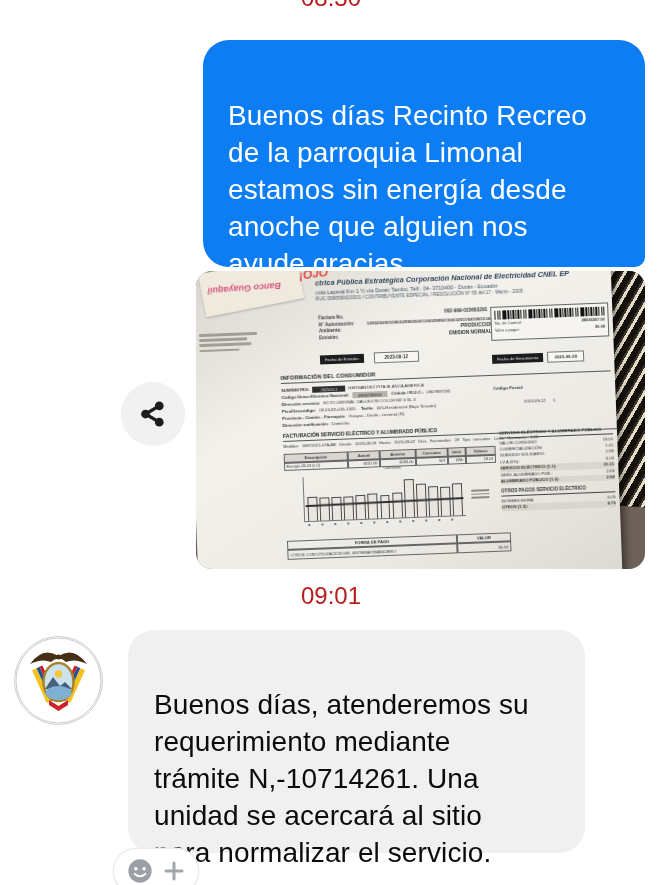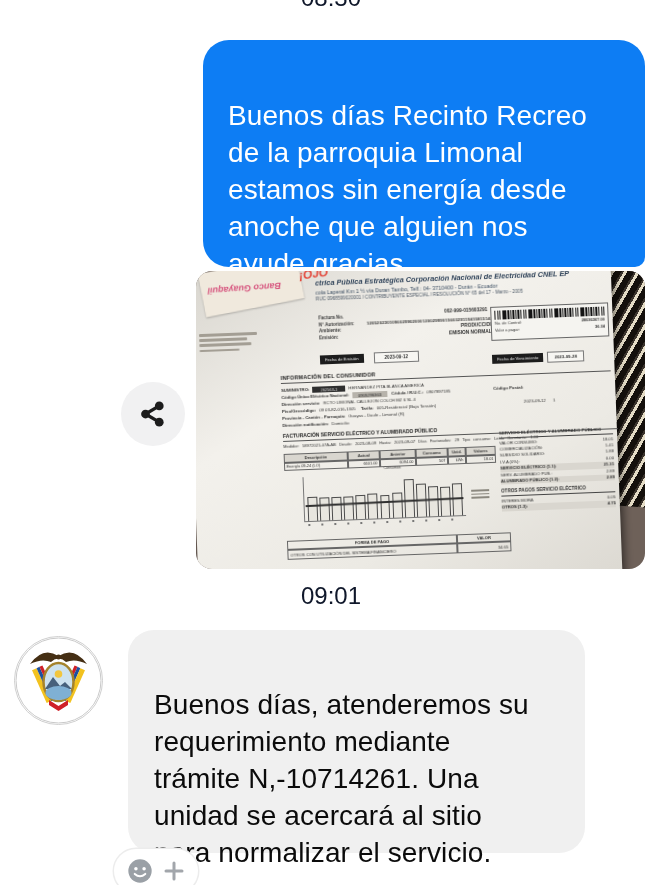--- a/index.html
+++ b/index.html
@@ -1,18 +1,18 @@
 <!DOCTYPE html>
 <html><head>
 <meta charset="utf-8">
 <style>
   body{margin:0}
   .screen{position:relative;width:662px;height:885px;background:#fff;overflow:hidden;
           font-family:"Liberation Sans",sans-serif}
-  .ts{position:absolute;width:100%;text-align:center;color:#0f172a;font-size:24px}
+  .ts{position:absolute;width:100%;text-align:center;color:#b91c1c;font-size:24px}
   .ts-top{top:-16px}
   .ts-mid{top:582px}
 
   .bubble{box-sizing:border-box;position:absolute;font-size:28px;line-height:37px;
           letter-spacing:.1px;white-space:pre-line}
   .bubble-out{left:203px;top:40px;width:442px;height:227px;background:#0d7df4;color:#fff;
           border-radius:26px 26px 10px 26px;padding:20px 25px}
   .bubble-in{left:128px;top:630px;width:457px;height:223px;background:#f0f0f0;color:#0b0b0b;
           border-radius:26px;padding:19px 26px}
 

